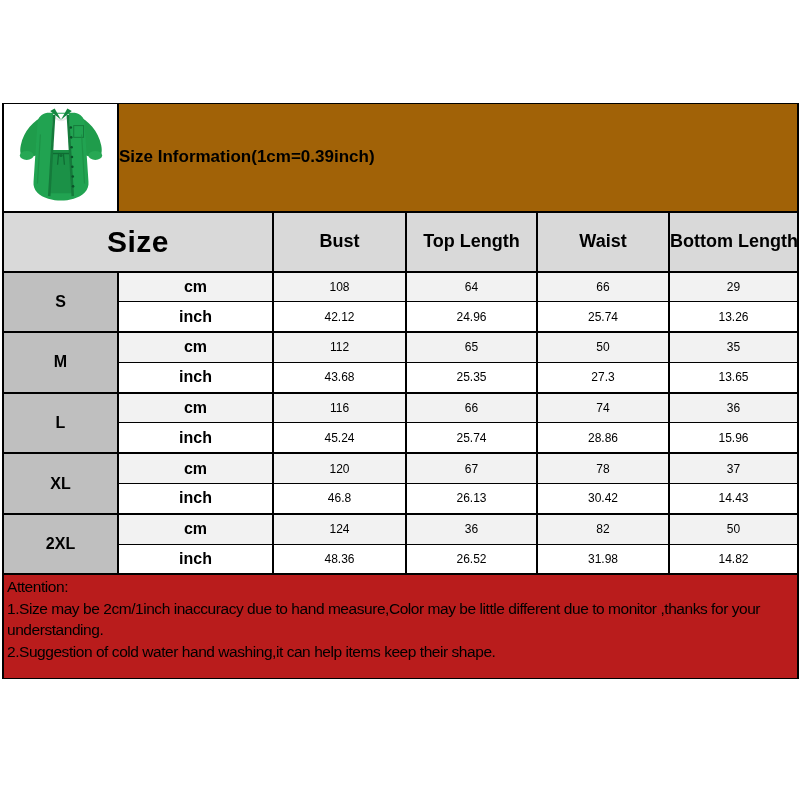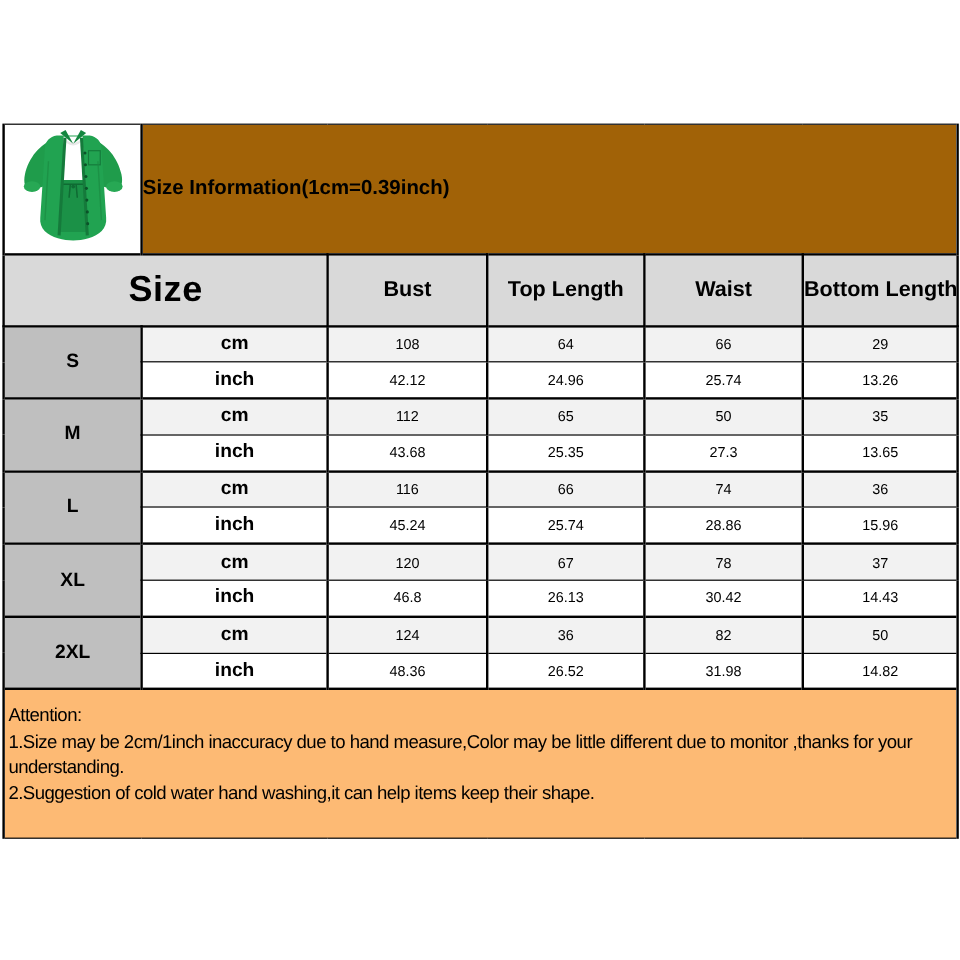--- a/index.html
+++ b/index.html
@@ -80,25 +80,25 @@
     text-align: center;
     vertical-align: middle;
     font-weight: normal;
     font-size: 12px;
     color: #000000;
   }
   tr.cm-row td.unit, tr.cm-row td.val { background: #f2f2f2; }
   tr.inch-row td.unit, tr.inch-row td.val { background: #ffffff; }
 
   td.attention-cell {
-    background: #fdba74;
+    background: #b91c1c;
     vertical-align: top;
     text-align: left;
     height: 101px;
-    padding: 11px 3px;
+    padding: 1px 3px;
     font-size: 15.5px;
     line-height: 21.5px;
     letter-spacing: -0.45px;
     white-space: nowrap;
   }
 </style>
 </head>
 <body>
 
 <div class="sheet">

